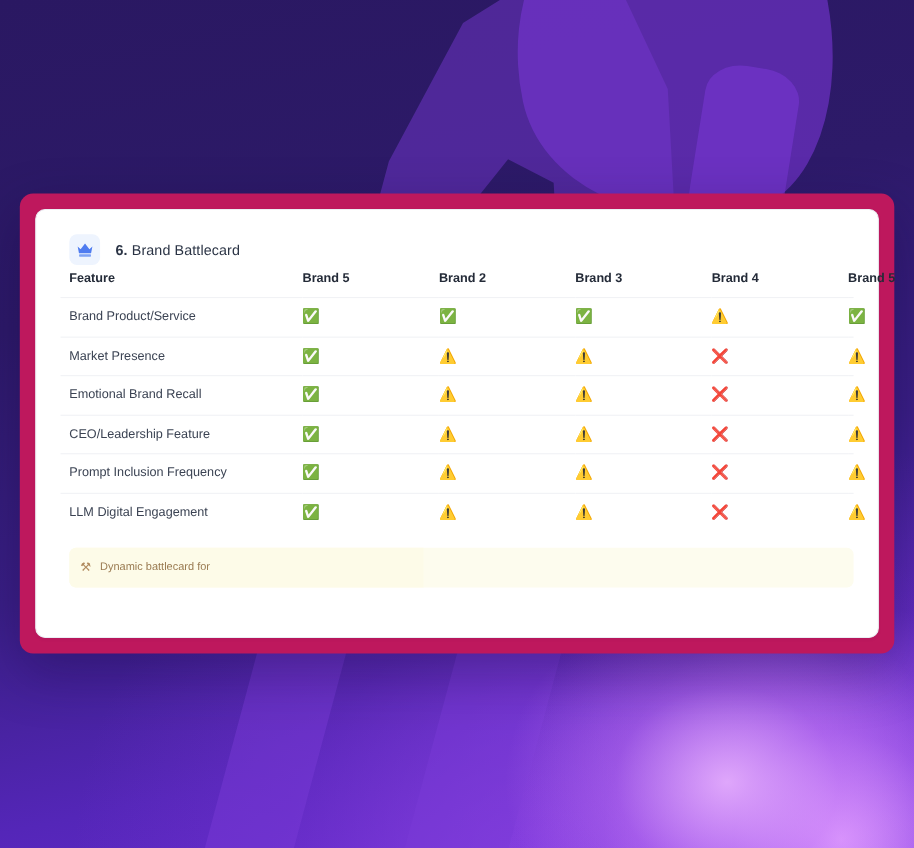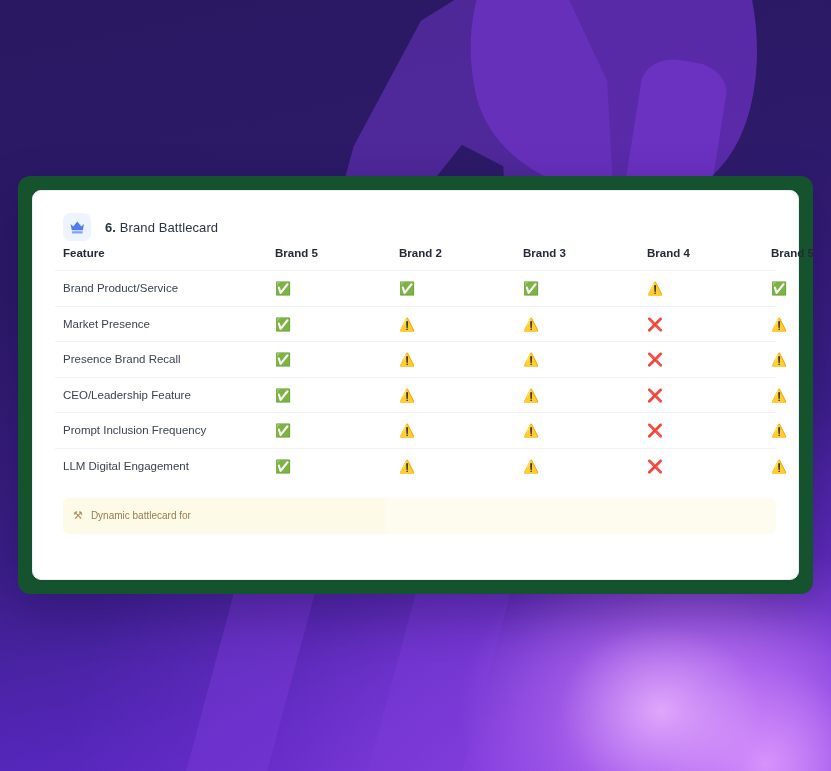--- a/index.html
+++ b/index.html
@@ -76,21 +76,21 @@
     pointer-events: none;
   }
 
   
   .window-frame {
     position: absolute;
     left: 18px;
     top: 176px;
     width: 795px;
     height: 418px;
-    background: #14532d;
+    background: #be185d;
     border-radius: 12px;
     box-shadow: 0 18px 48px rgba(20,6,60,0.33);
     padding: 14px;
   }
 
   .card {
     width: 100%;
     height: 100%;
     background: #ffffff;
     border: 1px solid #ebeef3;
@@ -272,21 +272,21 @@
         </tr>
         <tr>
           <td class="feature-cell">Market Presence</td>
           <td><span class="status ok">✅</span></td>
           <td><span class="status warn">⚠️</span></td>
           <td><span class="status warn">⚠️</span></td>
           <td><span class="status bad">❌</span></td>
           <td><span class="status warn">⚠️</span></td>
         </tr>
         <tr>
-          <td class="feature-cell">Presence Brand Recall</td>
+          <td class="feature-cell">Emotional Brand Recall</td>
           <td><span class="status ok">✅</span></td>
           <td><span class="status warn">⚠️</span></td>
           <td><span class="status warn">⚠️</span></td>
           <td><span class="status bad">❌</span></td>
           <td><span class="status warn">⚠️</span></td>
         </tr>
         <tr>
           <td class="feature-cell">CEO/Leadership Feature</td>
           <td><span class="status ok">✅</span></td>
           <td><span class="status warn">⚠️</span></td>

